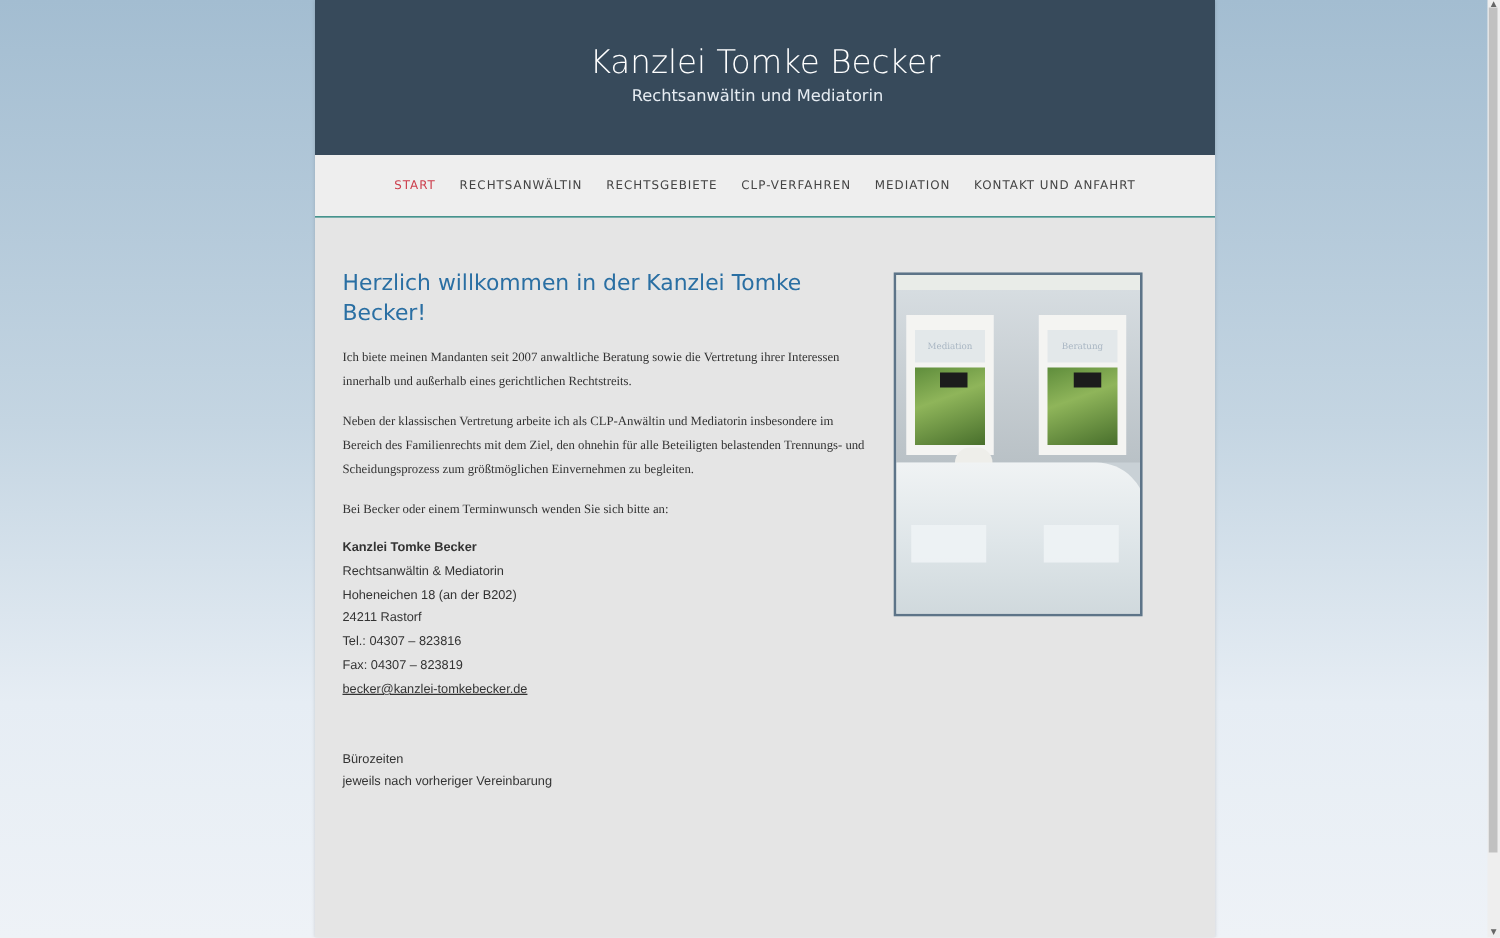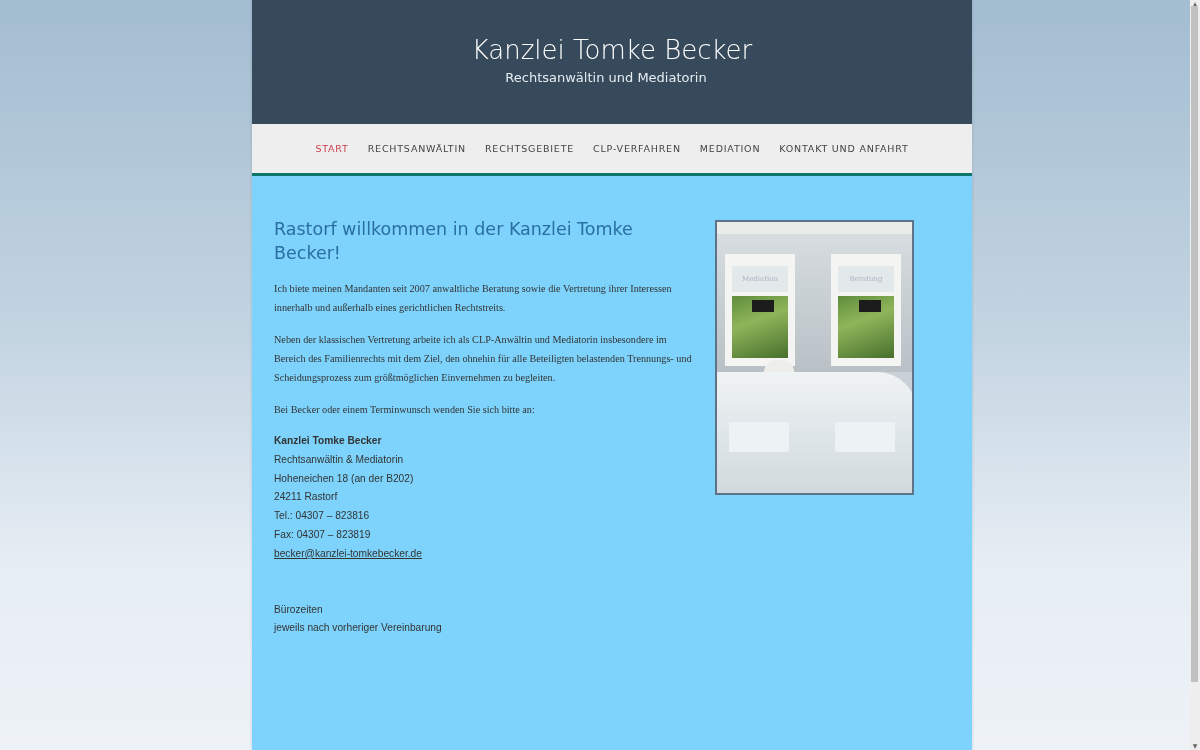--- a/index.html
+++ b/index.html
@@ -3,38 +3,38 @@
 <meta charset="utf-8">
 <style>
   html, body { margin:0; padding:0; width:1200px; height:750px; overflow:hidden; }
   body {
     background: linear-gradient(to bottom, #a3bdd1 0%, #c4d5e2 45%, #e6edf4 75%, #eef2f7 100%);
     font-family: "DejaVu Sans", sans-serif;
     position: relative;
   }
   .page {
     position: absolute; left: 252px; top: 0; width: 720px; height: 750px;
-    background: #7dd3fc;
+    background: #e5e5e5;
     box-shadow: 0 0 3px rgba(0,0,0,0.15);
   }
   .site-header {
     height: 124px; background: #374a5b; text-align: center; color: #ffffff;
     position: relative;
   }
   .site-title {
     position: absolute; left: 0; right: 0; top: 35px;
     font-family: "DejaVu Sans", sans-serif; font-weight: 200;
     font-size: 26px; letter-spacing: 0px; color: #ffffff;
   }
   .site-desc {
     position: absolute; left: 0; right: 12px; top: 70px;
     font-size: 13px; color: #e6ecf2;
   }
   .nav {
-    height: 49px; background: #eeeeee; border-bottom: 3px solid #0f766e;
+    height: 49px; background: #eeeeee; border-bottom: 1px solid #0f766e;
     display: flex; justify-content: center; align-items: center;
   }
   .nav a {
     font-family: "DejaVu Sans", sans-serif; font-size: 9.5px; letter-spacing: 0.8px;
     color: #444444; text-decoration: none; margin: 0 9.5px; text-transform: uppercase;
   }
   .nav a.active { color: #cc3f4d; }
   .content { position: relative; padding: 0 22px; }
   .main-col {
     position: absolute; left: 22px; top: 41px; width: 425px;
@@ -94,21 +94,21 @@
     <a class="active">START</a>
     <a>RECHTSANWÄLTIN</a>
     <a>RECHTSGEBIETE</a>
     <a>CLP-VERFAHREN</a>
     <a>MEDIATION</a>
     <a>KONTAKT UND ANFAHRT</a>
   </nav>
 
   <div class="content">
     <div class="main-col">
-      <h1 class="headline">Rastorf willkommen in der Kanzlei Tomke Becker!</h1>
+      <h1 class="headline">Herzlich willkommen in der Kanzlei Tomke Becker!</h1>
       <p class="p">Ich biete meinen Mandanten seit 2007 anwaltliche Beratung sowie die Vertretung ihrer Interessen innerhalb und außerhalb eines gerichtlichen Rechtstreits.</p>
       <p class="p">Neben der klassischen Vertretung arbeite ich als CLP-Anwältin und Mediatorin insbesondere im Bereich des Familienrechts mit dem Ziel, den ohnehin für alle Beteiligten belastenden Trennungs- und Scheidungsprozess zum größtmöglichen Einvernehmen zu begleiten.</p>
       <p class="p">Bei Becker oder einem Terminwunsch wenden Sie sich bitte an:</p>
       <div class="addr">
         <span class="line bold">Kanzlei Tomke Becker</span>
         <span class="line">Rechtsanwältin &amp; Mediatorin</span>
         <span class="line">Hoheneichen 18 (an der B202)</span>
         <span class="line">24211 Rastorf</span>
         <span class="line">Tel.: 04307 – 823816</span>
         <span class="line">Fax: 04307 – 823819</span>

